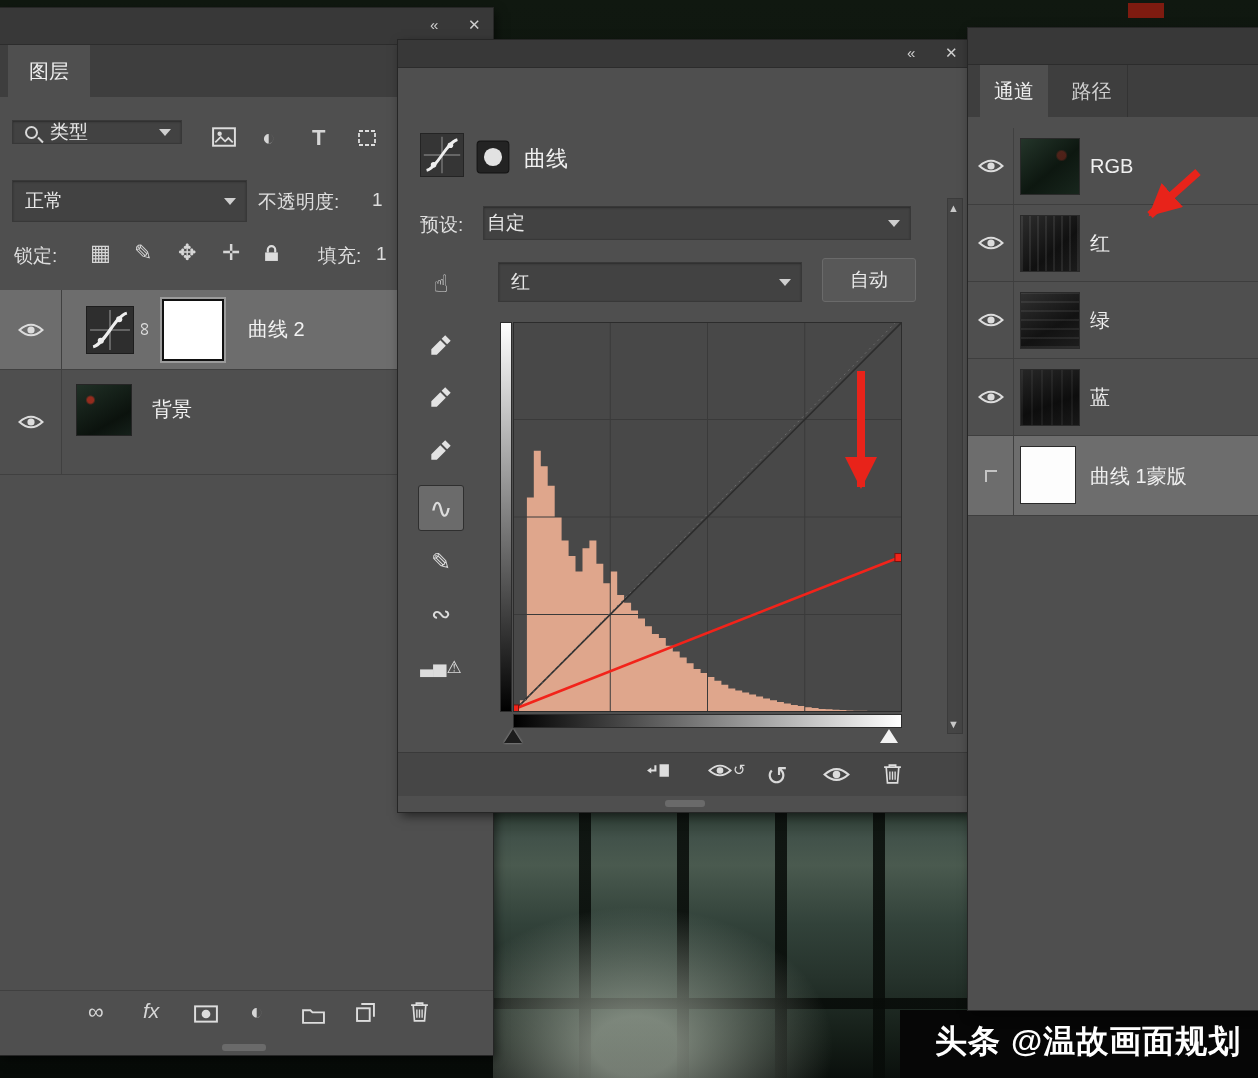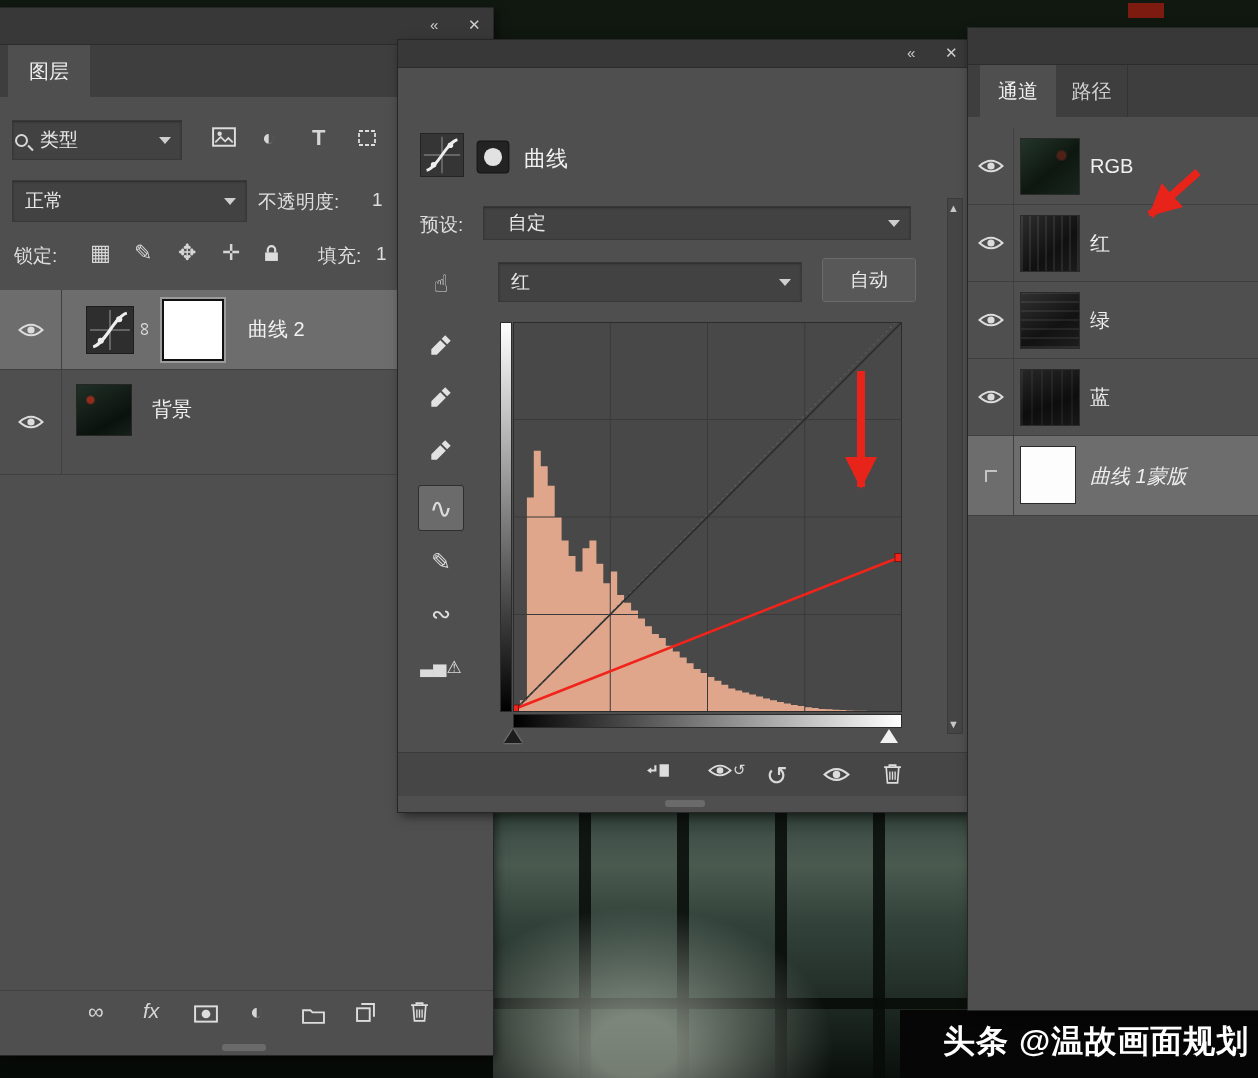--- a/index.html
+++ b/index.html
@@ -87,21 +87,21 @@
   .t-gray3{ background:repeating-linear-gradient(90deg, rgba(255,255,255,.05) 0 2px, transparent 2px 10px),
             linear-gradient(160deg,#262626,#0d0d0d 60%,#181818); }
   .t-white{ background:#fdfdfd; }
   .corner-mark { position:absolute; left:16px; top:28px; width:12px; height:12px;
                  border-left:2px solid #c4c4c4; border-top:2px solid #c4c4c4; }
 
   
   #anno { position:absolute; left:0; top:0; z-index:40; pointer-events:none; }
   #watermark { position:absolute; left:935px; top:1020px; z-index:45; color:#ffffff; font-size:32px;
                font-weight:bold; letter-spacing:1px; white-space:nowrap; }
-  #watermark .brand { margin-right:10px;margin-left:8px; }
+  #watermark .brand { margin-right:10px; }
 </style>
 </head>
 <body>
 
 <div id="stage">
 
   <div class="window-scene"></div>
   <div class="red-sign"></div>
   <div class="bottom-band"></div>
 
@@ -110,21 +110,21 @@
       <span class="wicon" style="left:430px">«</span>
       <span class="wicon" style="left:468px">✕</span>
     </div>
     <div class="tabrow">
       <div class="tab active" style="left:8px; width:82px">
         <span>图层</span>
       </div>
     </div>
 
     <div class="lp-row" style="top:107px; height:50px">
-      <div class="well" style="left:12px; top:5px; width:170px; height:40px; padding-left:2px">
+      <div class="well" style="left:12px; top:5px; width:170px; height:24px; padding-left:12px">
         <span class="mag"></span>
         <span style="margin-left:12px">类型</span>
         <span class="chev"></span>
       </div>
       <span class="bicon" style="left:212px; top:12px">
         <svg width="24" height="20" viewBox="0 0 22 18">
             <rect x="1" y="1" width="20" height="16" fill="none" stroke="#ddd" stroke-width="1.8"></rect>
             <circle cx="7" cy="6" r="2" fill="#ddd"></circle>
             <path d="M3 14 l5 -5 4 4 3 -3 4 4" fill="none" stroke="#ddd" stroke-width="1.6"></path>
           </svg>
@@ -242,21 +242,21 @@
     </div>
     <span style="position:absolute; left:78px; top:100px">
       <svg width="34" height="34" viewBox="0 0 30 30">
           <rect x="1" y="1" width="28" height="28" rx="3" fill="#232323" stroke="#151515"></rect>
           <circle cx="15" cy="15" r="8" fill="#e2e2e2"></circle>
         </svg>
     </span>
     <span class="lbl" style="left:126px; top:104px; font-size:22px; color:#f0f0f0">曲线</span>
 
     <span class="lbl" style="left:22px; top:172px">预设:</span>
-    <div class="well" style="left:85px; top:166px; width:428px; height:34px; padding-left:24px">
+    <div class="well" style="left:85px; top:166px; width:428px; height:34px; padding-left:3px">
       <span>自定</span>
       <span class="chev"></span>
     </div>
 
     <div class="well" style="left:100px; top:222px; width:304px; height:40px; padding-left:12px">
       <span>红</span>
       <span class="chev"></span>
     </div>
     <div class="well" style="left:424px; top:218px; width:94px; height:44px; justify-content:center; background:#585858; border:1px solid #6a6a6a; box-shadow:none; border-radius:3px">
       <span>自动</span>
@@ -351,21 +351,21 @@
 
     <div class="scroll-track"></div>
     <span class="scroll-arrow" style="top:162px">▲</span>
     <span class="scroll-arrow" style="top:678px">▼</span>
     <div class="handle" style="left:267px; top:760px; width:40px"></div>
   </div>
 
   <div id="channels-panel" class="panel">
     <div class="phead"></div>
     <div class="tabrow">
-      <div class="tab active" style="left:12px; width:76px">
+      <div class="tab active" style="left:12px; width:68px">
         <span>通道</span>
       </div>
       <div class="tab" style="left:88px; width:72px">
         <span>路径</span>
       </div>
     </div>
 
     <div class="ch-row" style="top:100px">
       <div class="eyebox">
         <svg class="eyesvg" width="26" height="16" viewBox="0 0 26 16">
@@ -408,21 +408,21 @@
       </div>
       <div class="ch-thumb t-gray3"></div>
       <span class="ch-label">蓝</span>
     </div>
 
     <div class="ch-row sel" style="top:408px; height:80px">
       <div class="eyebox">
         <span class="corner-mark" style="position:static"></span>
       </div>
       <div class="ch-thumb t-white" style="width:56px; height:58px"></div>
-      <span class="ch-label" style="font-style:italic">曲线 1蒙版</span>
+      <span class="ch-label" style="">曲线 1蒙版</span>
     </div>
   </div>
 
   <svg id="anno" width="1258" height="1078" viewBox="0 0 1258 1078">
     <defs>
       <marker id="ah" markerUnits="userSpaceOnUse" markerWidth="36" markerHeight="34" refX="30" refY="16" orient="auto">
         <path d="M0,0 L32,16 L0,32 Z" fill="#e8231a"></path>
       </marker>
     </defs>
     <line x1="861" y1="371" x2="861" y2="487" stroke="#e8231a" stroke-width="8" marker-end="url(#ah)"></line>

